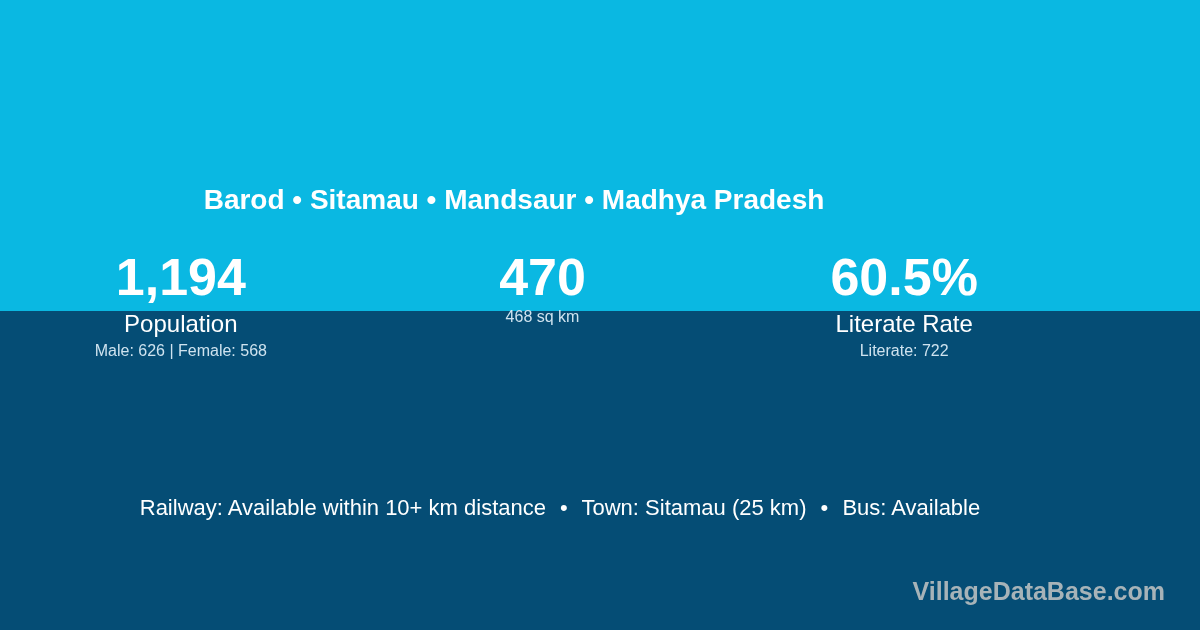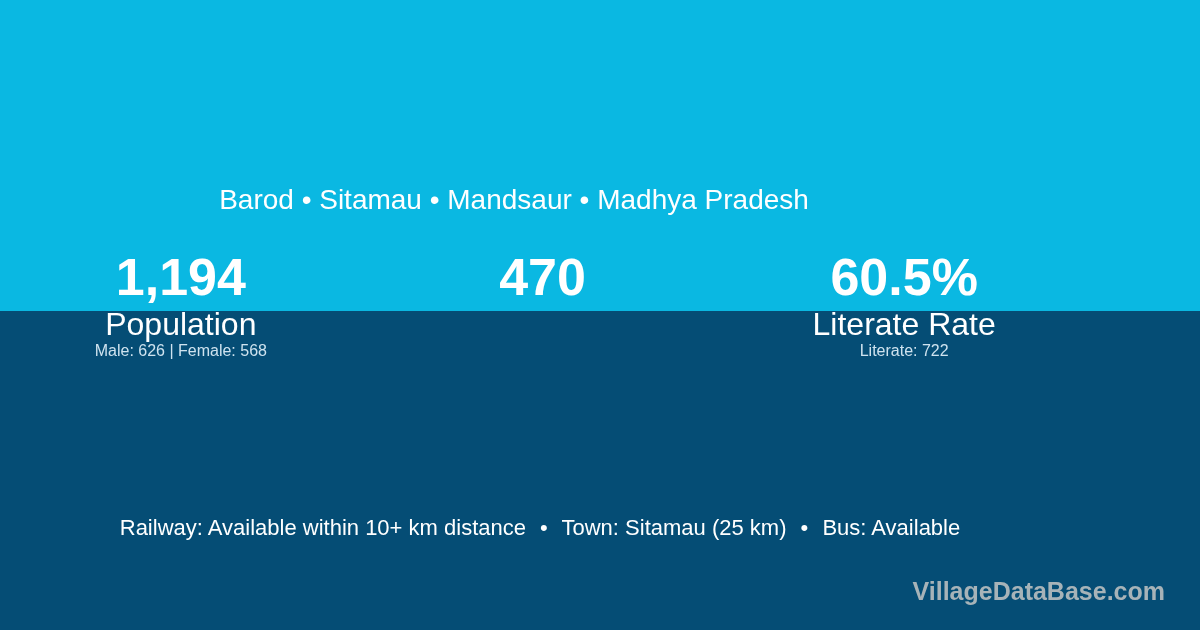--- a/index.html
+++ b/index.html
@@ -40,63 +40,64 @@
     line-height: 78px;
   }
   .subtitle {
     position: absolute;
     left: 0;
     top: 182px;
     width: 1028px;
     text-align: center;
     font-size: 28px;
     color: #ffffff;
-    font-weight: 400;
+    font-weight: 700;
     line-height: 36px;
   }
   .stats {
     position: absolute;
     left: 0;
     top: 248px;
     width: 1085px;
     display: flex;
   }
   .stat {
     width: 400px;
     text-align: center;
   }
   .stat-value {
     font-size: 52px;
     font-weight: bold;
     color: #ffffff;
     line-height: 58px;
   }
   .stat-label {
-    font-size: 32px;
+    font-size: 24px;
     color: #ffffff;
     font-weight: 400;
     line-height: 32px;
     margin-top: 2px;
   }
   .stat-sub {
     font-size: 16px;
     color: #cfe3ef;
     font-weight: 400;
     line-height: 22px;
   }
   .facilities {
     position: absolute;
     left: 0;
-    top: 513px;
+    top: 493px;
     width: 1080px;
     text-align: center;
     font-size: 22px;
     color: #ffffff;
     font-weight: 400;
     line-height: 30px;
+    padding-left: 20px;
   }
   .facilities .sep {
     color: #ffffff;
     padding: 0 8px;
   }
   .brand {
     position: absolute;
     right: 35px;
     bottom: 24px;
     font-size: 25px;
@@ -118,20 +119,21 @@
   <div class="stats">
 
     <div class="stat">
       <div class="stat-value">1,194</div>
       <div class="stat-label">Population</div>
       <div class="stat-sub">Male: 626 | Female: 568</div>
     </div>
 
     <div class="stat">
       <div class="stat-value">470</div>
+      <div class="stat-sub">468 sq km</div>
     </div>
 
     <div class="stat">
       <div class="stat-value">60.5%</div>
       <div class="stat-label">Literate Rate</div>
       <div class="stat-sub">Literate: 722</div>
     </div>
 
   </div>
 

